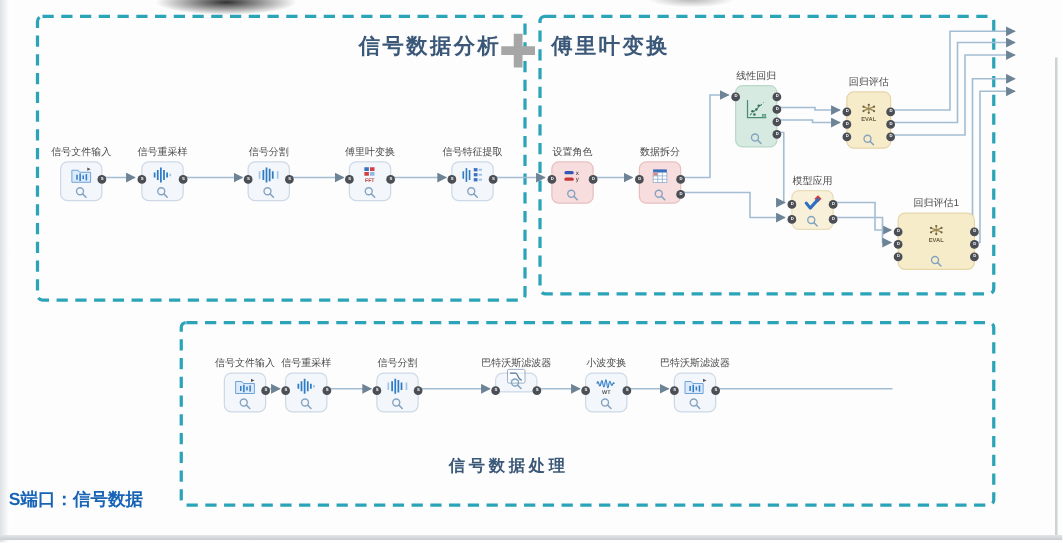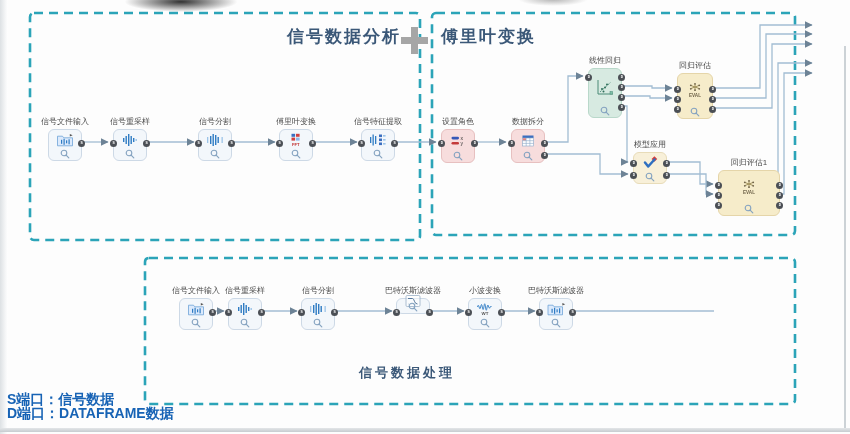--- a/index.html
+++ b/index.html
@@ -648,16 +648,15 @@
           </span>
           <span class="port pout" style="top:9.5px">
             <i>S</i>
           </span>
         </div>
       </div>
     </div>
 
   <div id="legend">
     <div>S端口：信号数据</div>
-    <div>D端口：DATAFRAME数据</div>
   </div>
 
 </div>
 
 </body></html>

